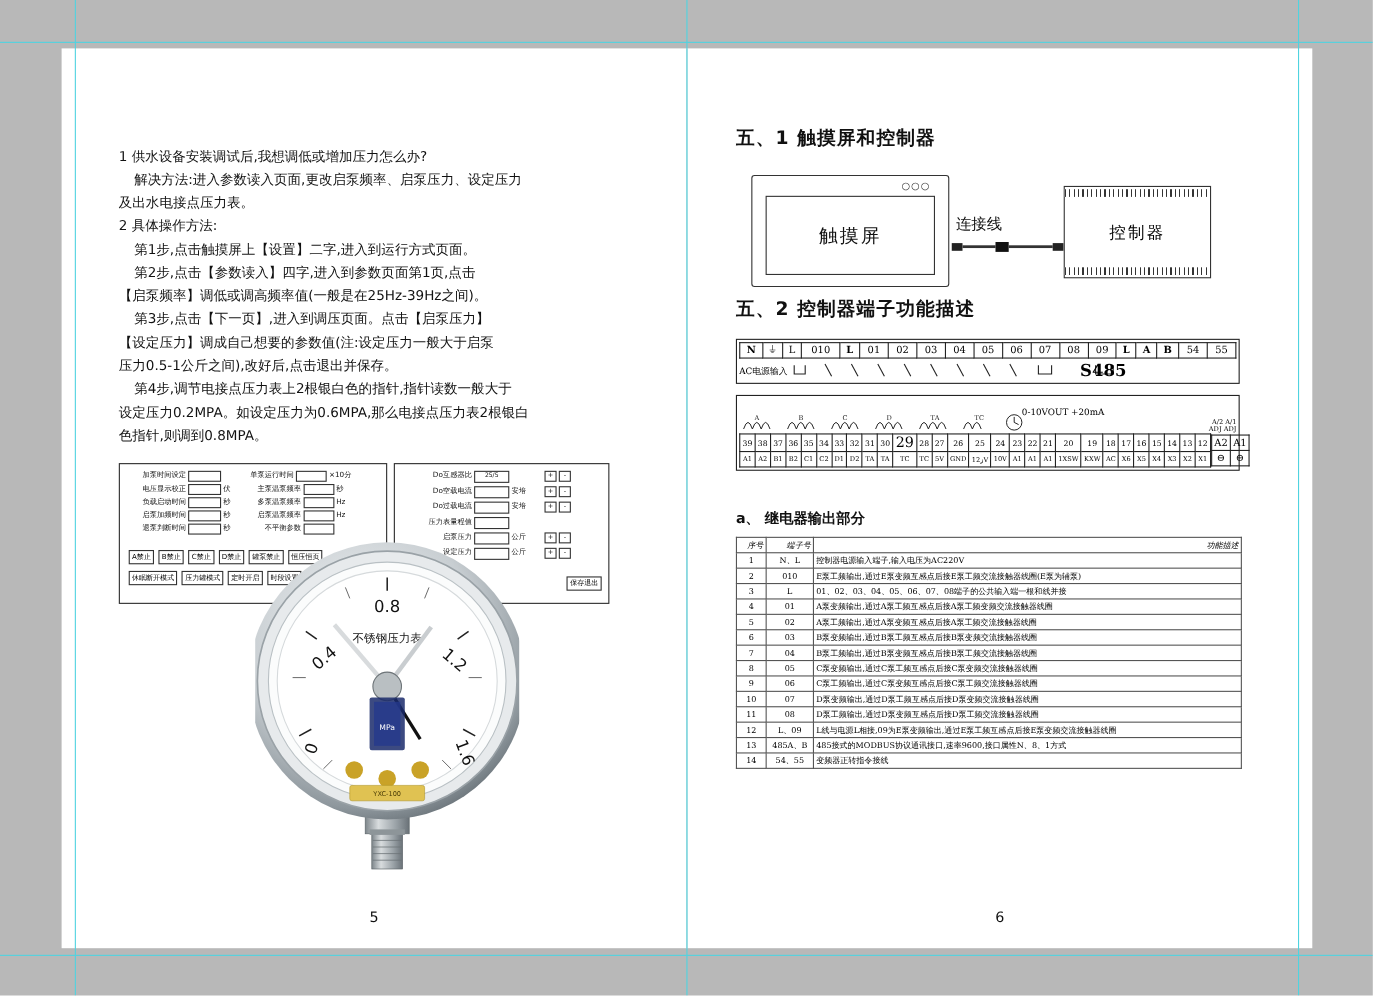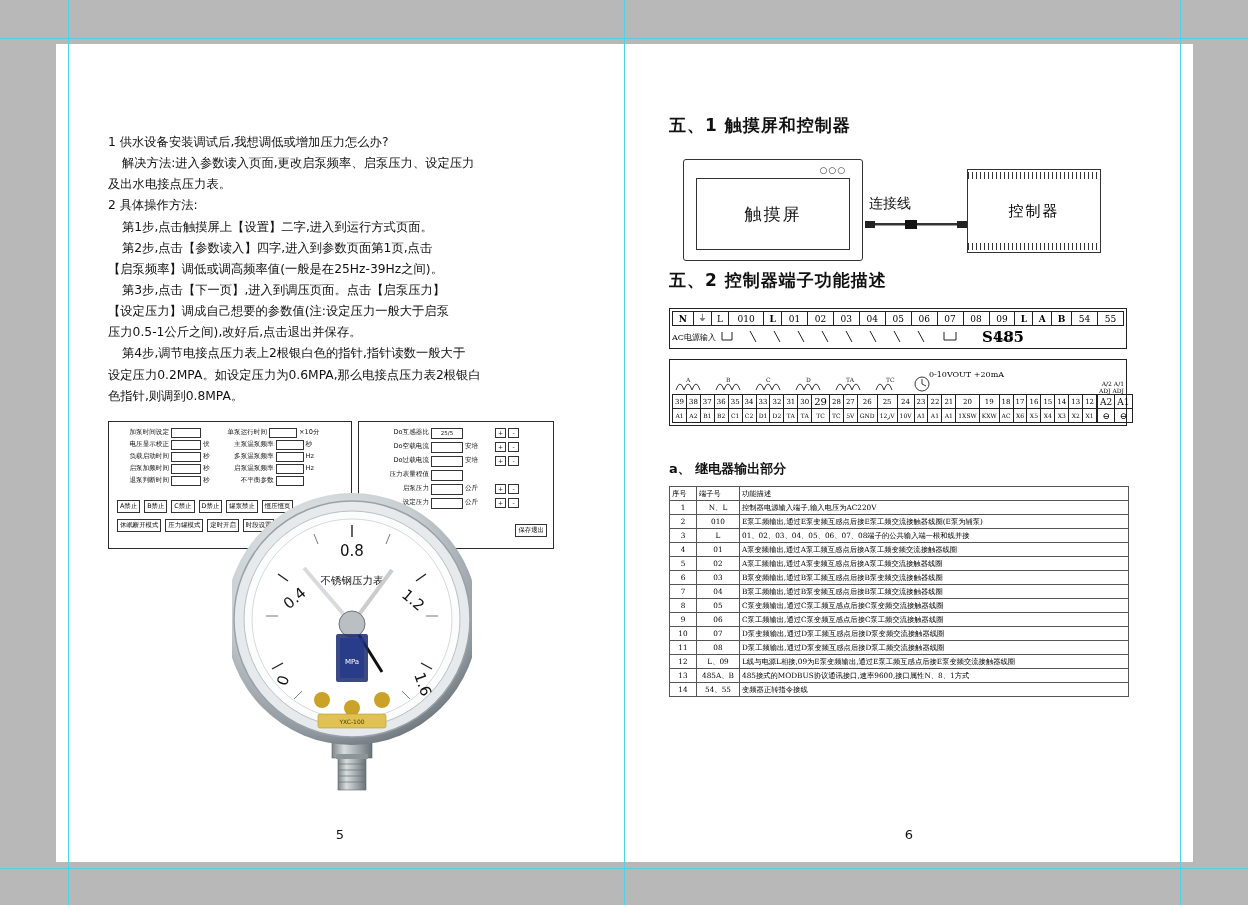--- a/index.html
+++ b/index.html
@@ -57,21 +57,21 @@
   
   .tbl-term{border-collapse:collapse;font-size:9px;font-family:"DejaVu Serif","Liberation Serif",serif;}
   .tbl-term td{border:1px solid #222;text-align:center;padding:0 2px;height:13px;white-space:nowrap;}
   .outerbox{border:1px solid #222;padding:2px;display:inline-block;background:#fff;}
 
   .tinyrow{font-size:8px;font-family:"DejaVu Serif","Liberation Serif",serif;}
 
   
   .tbl-relay{border-collapse:collapse;width:460px;font-size:7.3px;font-family:"DejaVu Serif","Liberation Serif",serif;}
   .tbl-relay td,.tbl-relay th{border:1px solid #555;padding:1px 2px;height:11px;}
-  .tbl-relay th{font-weight:normal;text-align:left;}
+  .tbl-relay th{font-weight:normal;text-align:right;font-style:italic;}
   .c1{width:22px;text-align:center;}
   .c2{width:38px;text-align:center;}
 </style>
 </head>
 <body>
 
 <div class="guide v" style="left:68px;"></div>
 <div class="guide v" style="left:624px;"></div>
 <div class="guide v" style="left:1180px;"></div>
 <div class="guide h" style="top:38px;"></div>
@@ -407,21 +407,21 @@
                   <td style="font-size: 7px;">39</td>
                   <td style="font-size: 7px;">38</td>
                   <td style="font-size: 7px;">37</td>
                   <td style="font-size: 7px;">36</td>
                   <td style="font-size: 7px;">35</td>
                   <td style="font-size: 7px;">34</td>
                   <td style="font-size: 7px;">33</td>
                   <td style="font-size: 7px;">32</td>
                   <td style="font-size: 7px;">31</td>
                   <td style="font-size: 7px;">30</td>
-                  <td style="font-size: 10px;">29</td>
+                  <td style="font-size: 13px;">29</td>
                   <td style="font-size: 7px;">28</td>
                   <td style="font-size: 7px;">27</td>
                   <td style="font-size: 7px;">26</td>
                   <td style="font-size: 7px;">25</td>
                   <td style="font-size: 7px;">24</td>
                   <td style="font-size: 7px;">23</td>
                   <td style="font-size: 7px;">22</td>
                   <td style="font-size: 7px;">21</td>
                   <td style="font-size: 7px;">20</td>
                   <td style="font-size: 7px;">19</td>

